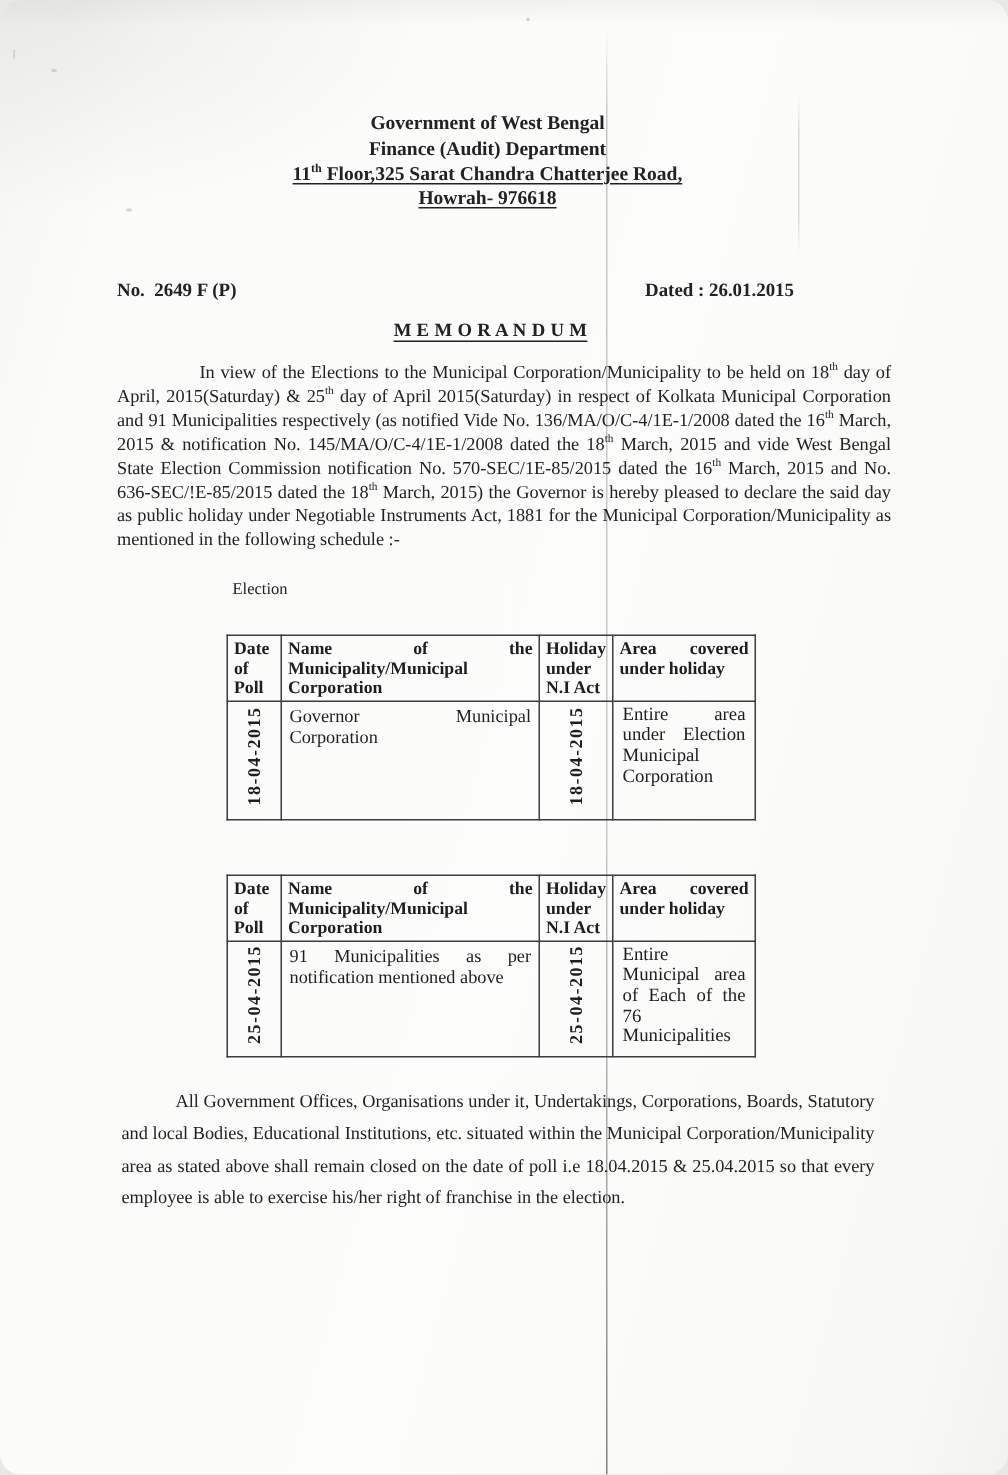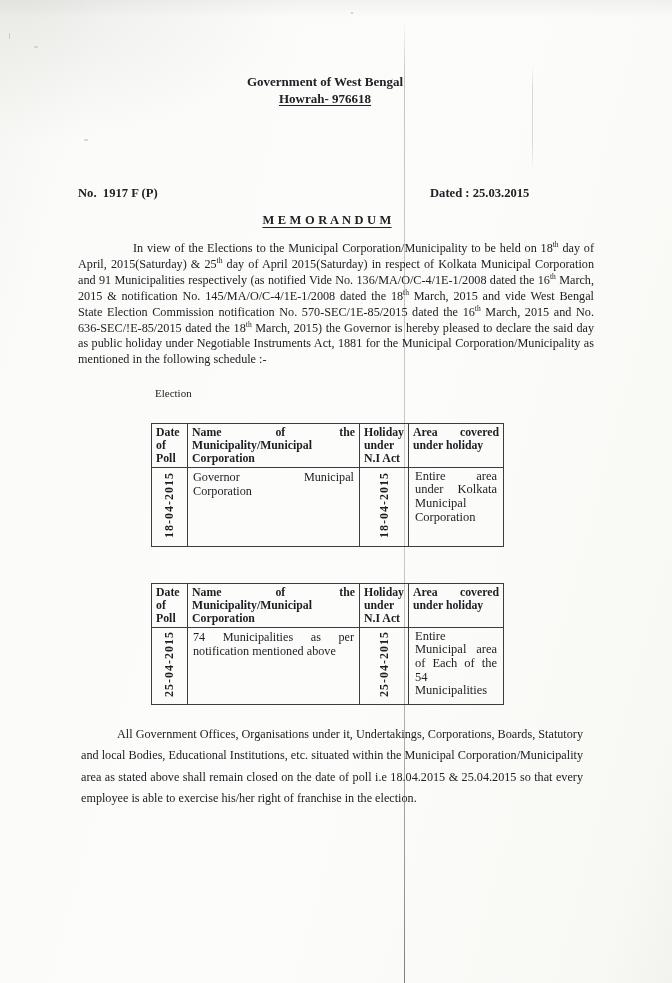--- a/index.html
+++ b/index.html
@@ -7,20 +7,21 @@
     position:relative;
     width:672px;height:983px;
     margin:0 auto;
     overflow:hidden;
     font-family:"Liberation Serif","DejaVu Serif",serif;
     color:#212126;
     background:
       radial-gradient(ellipse 420px 220px at 6% 1%, rgba(170,170,165,0.16), transparent 60%),
       linear-gradient(to bottom, rgba(150,150,150,0.10), rgba(150,150,150,0) 18px),
       linear-gradient(105deg,#f5f5f2 0%,#fbfbf9 12%,#fcfcfa 55%,#f8f8f5 92%,#f2f2ef 100%);
+    border-radius: 14px;
   }
   .abs{position:absolute;}
   
   .fold-line{
     left:404px;top:20px;width:1px;height:963px;
     background:linear-gradient(to bottom,
       rgba(130,130,130,0) 0%, rgba(130,130,130,0.45) 6%,
       rgba(125,125,125,0.40) 55%, rgba(95,95,95,0.65) 90%,
       rgba(85,85,85,0.75) 100%);
   }
@@ -79,25 +80,27 @@
 
   <div class="abs fold-line"></div>
   <div class="abs crease-line"></div>
   <div class="abs speck" style="left:351px;top:12px;width:2px;height:2px;"></div>
   <div class="abs speck" style="left:9px;top:33px;width:1px;height:6px;opacity:.4;"></div>
   <div class="abs speck" style="left:34px;top:46px;width:4px;height:2px;opacity:.35;"></div>
   <div class="abs speck" style="left:84px;top:139px;width:4px;height:2px;opacity:.4;"></div>
 
   <div class="abs letterhead">
     <div>Government of West Bengal</div>
+    <div>Finance (Audit) Department</div>
+    <div class="u">11<sup>th</sup> Floor,325 Sarat Chandra Chatterjee Road,</div>
     <div class="u">Howrah- 976618</div>
   </div>
 
-  <div class="abs refno">No.  1917 F (P)</div>
-  <div class="abs dated">Dated : 25.03.2015</div>
+  <div class="abs refno">No.  2649 F (P)</div>
+  <div class="abs dated">Dated : 26.01.2015</div>
 
   <div class="abs memo">
     <span>M E M O R A N D U M</span>
   </div>
 
   <div class="abs para1">In view of the Elections to the Municipal Corporation/Municipality to be held on 18<sup>th</sup> day of April, 2015(Saturday) &amp; 25<sup>th</sup> day of April 2015(Saturday) in respect of Kolkata Municipal Corporation and 91 Municipalities respectively (as notified Vide No. 136/MA/O/C-4/1E-1/2008 dated the 16<sup>th</sup> March, 2015 &amp; notification No. 145/MA/O/C-4/1E-1/2008 dated the 18<sup>th</sup> March, 2015 and vide West Bengal State Election Commission notification No. 570-SEC/1E-85/2015 dated the 16<sup>th</sup> March, 2015 and No. 636-SEC/!E-85/2015 dated the 18<sup>th</sup> March, 2015) the Governor is hereby pleased to declare the said day as public holiday under Negotiable Instruments Act, 1881 for the Municipal Corporation/Municipality as mentioned in the following schedule :-</div>
 
   <div class="abs election">Election</div>
 
   <table class="abs sched t1">
@@ -115,21 +118,21 @@
       <th>Area covered under holiday</th>
     </tr>
     <tr class="datarow">
       <td class="vcell">
         <span class="vdate">18-04-2015</span>
       </td>
       <td class="namecell">Governor Municipal Corporation</td>
       <td class="vcell">
         <span class="vdate">18-04-2015</span>
       </td>
-      <td class="areacell">Entire area under Kolkata Municipal Corporation</td>
+      <td class="areacell">Entire area under Election Municipal Corporation</td>
     </tr>
   </tbody>
     </table>
 
   <table class="abs sched t2">
     <colgroup>
       <col style="width:36px">
         <col style="width:172px">
         <col style="width:47px">
         <col style="width:95px">
@@ -138,24 +141,24 @@
         <tr>
       <th>Date of Poll</th>
       <th>Name of the Municipality/Municipal Corporation</th>
       <th>Holiday under N.I Act</th>
       <th>Area covered under holiday</th>
     </tr>
     <tr class="datarow">
       <td class="vcell">
         <span class="vdate">25-04-2015</span>
       </td>
-      <td class="namecell">74 Municipalities as per notification mentioned above</td>
+      <td class="namecell">91 Municipalities as per notification mentioned above</td>
       <td class="vcell">
         <span class="vdate">25-04-2015</span>
       </td>
-      <td class="areacell">Entire Municipal area of Each of the 54 Municipalities</td>
+      <td class="areacell">Entire Municipal area of Each of the 76 Municipalities</td>
     </tr>
   </tbody>
     </table>
 
   <div class="abs para2">All Government Offices, Organisations under it, Undertakings, Corporations, Boards, Statutory and local Bodies, Educational Institutions, etc. situated within the Municipal Corporation/Municipality area as stated above shall remain closed on the date of poll i.e 18.04.2015 &amp; 25.04.2015 so that every employee is able to exercise his/her right of franchise in the election.</div>
 
 </div>
 
 </body></html>

